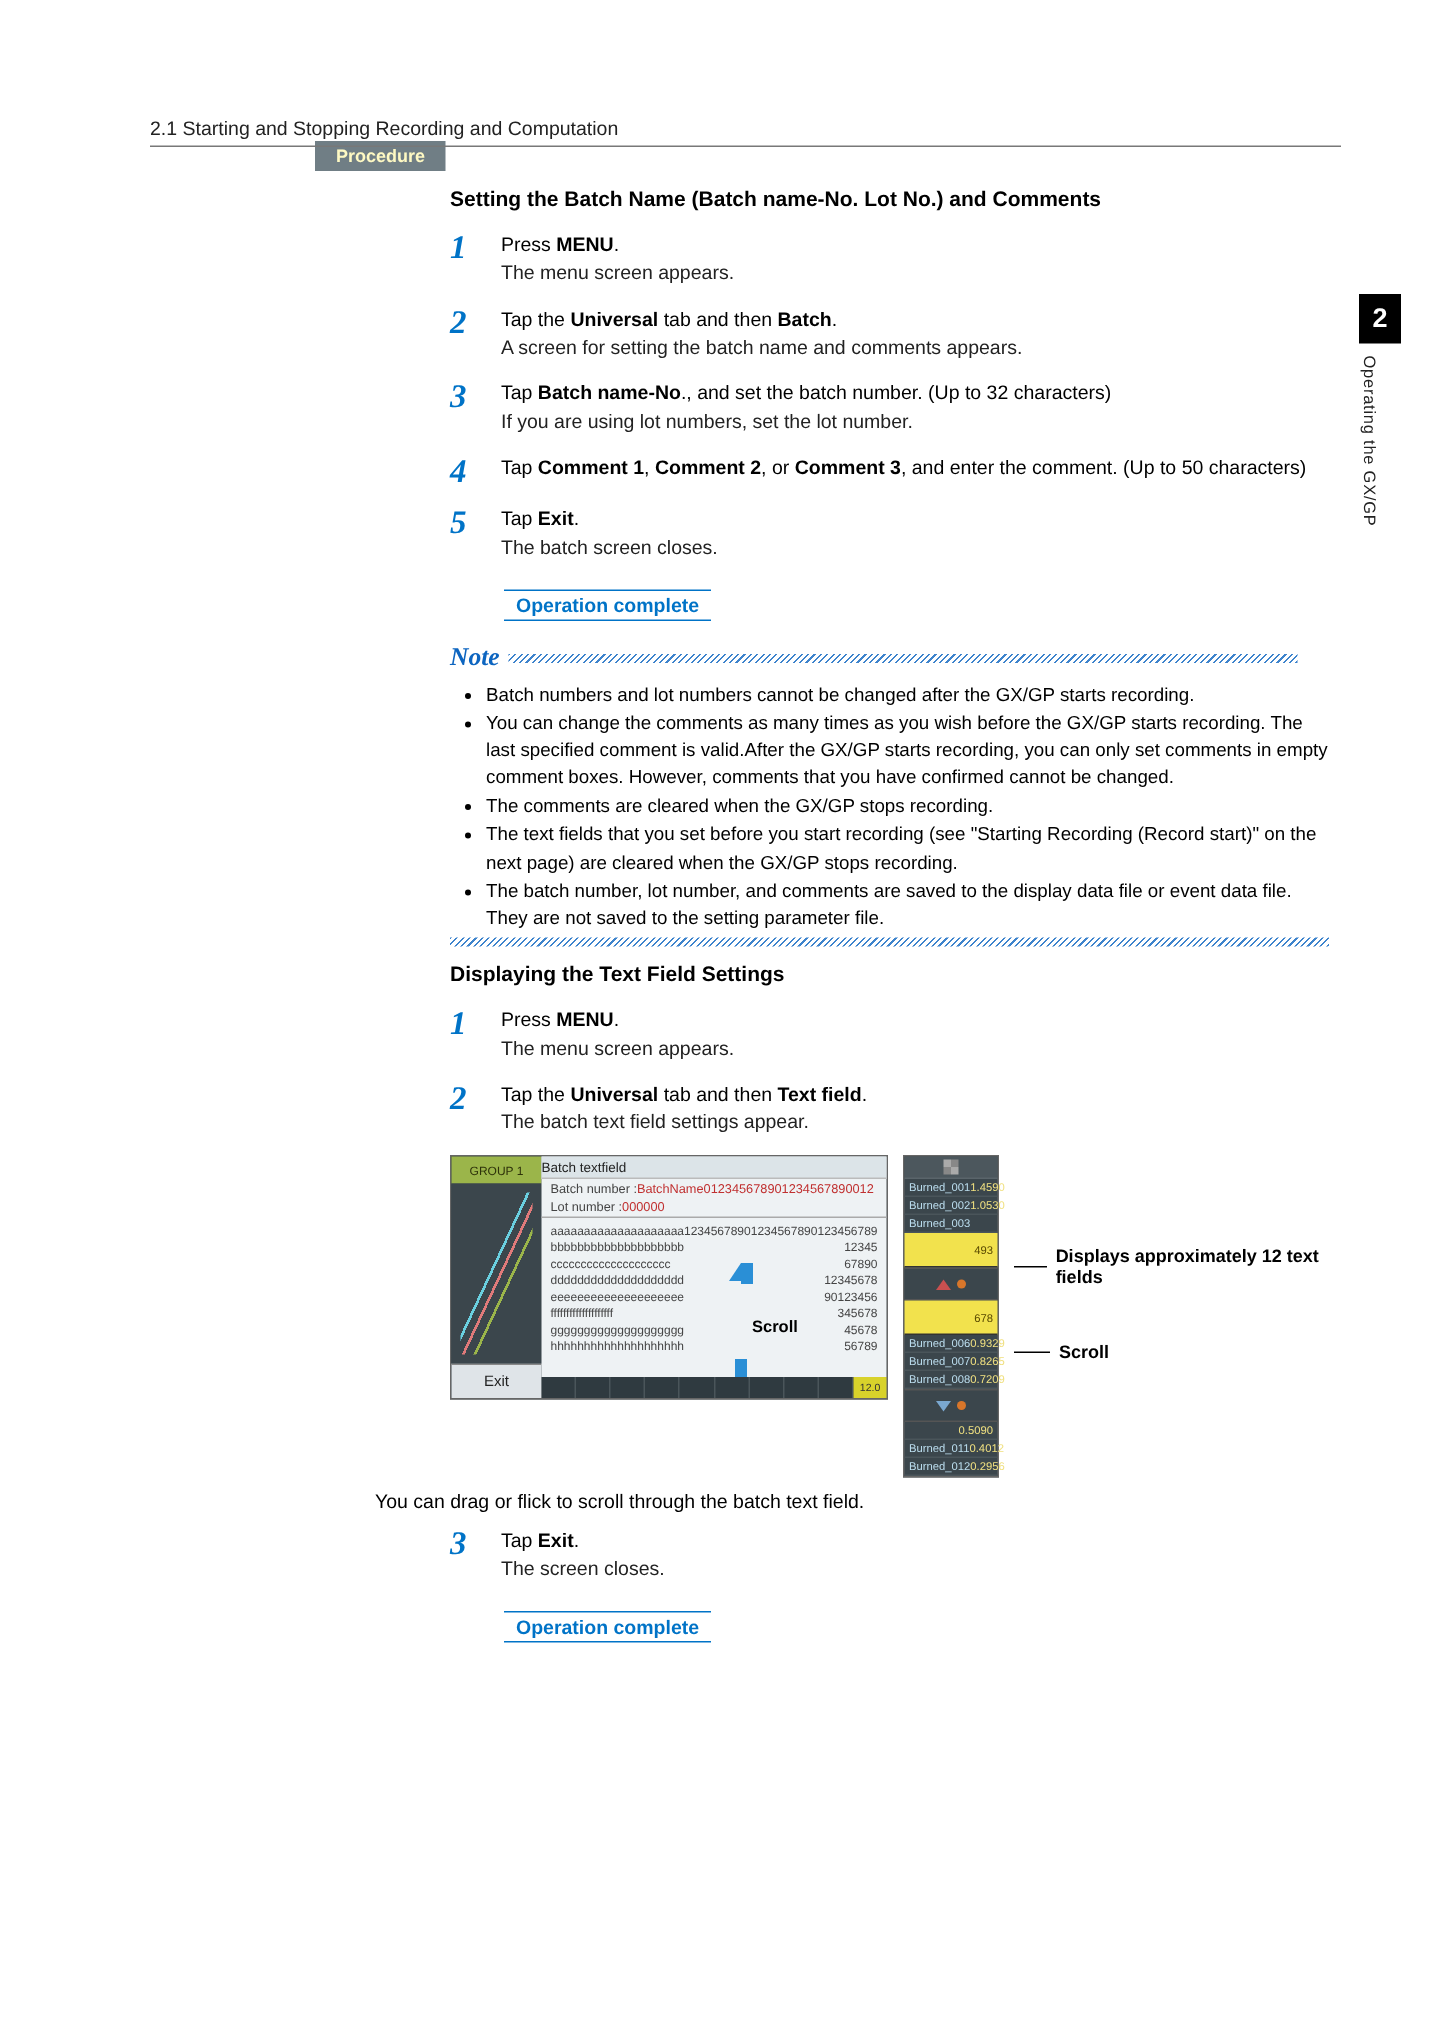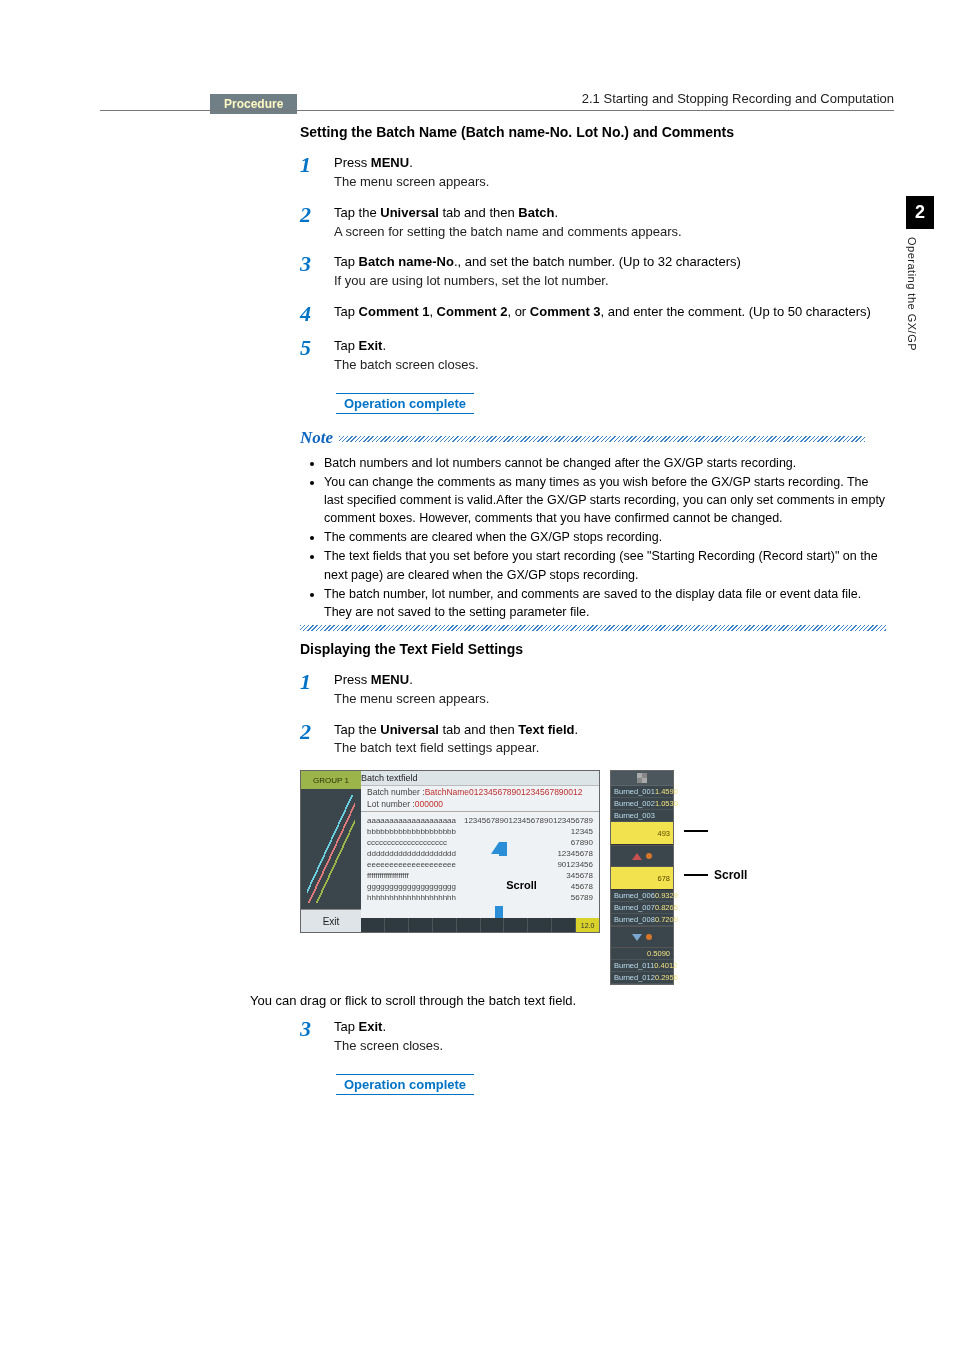--- a/index.html
+++ b/index.html
@@ -20,24 +20,23 @@
     background: #fff;
   }
   .page {
     padding: 88px 60px 30px 100px;
     box-sizing: border-box;
     position: relative;
     height: 100%;
   }
   .top-header {
     position: absolute;
-    top: 91px;
+    top: 78px;
     left: 100px;
     right: 60px;
-    text-align: right;
     font-size: 13px;
     color: #222;
     border-bottom: 1px solid var(--hr);
     padding-bottom: 4px;
   }
   .side-tab {
     position: absolute;
     right: 20px;
     top: 196px;
     width: 28px;
@@ -468,20 +467,21 @@
         </div>
       <div class="row">
           <span>Burned_012</span>
           <span class="v">0.2956</span>
         </div>
     </div>
 
     <div class="ann-col">
       <div class="ann-line">
           <span class="lead"></span>
+          <b>Displays approximately 12 text fields</b>
         </div>
       <div class="ann-line">
           <span class="lead"></span>
           <b>Scroll</b>
         </div>
     </div>
   </div>
 
   <div class="caption-under">You can drag or flick to scroll through the batch text field.</div>
 

